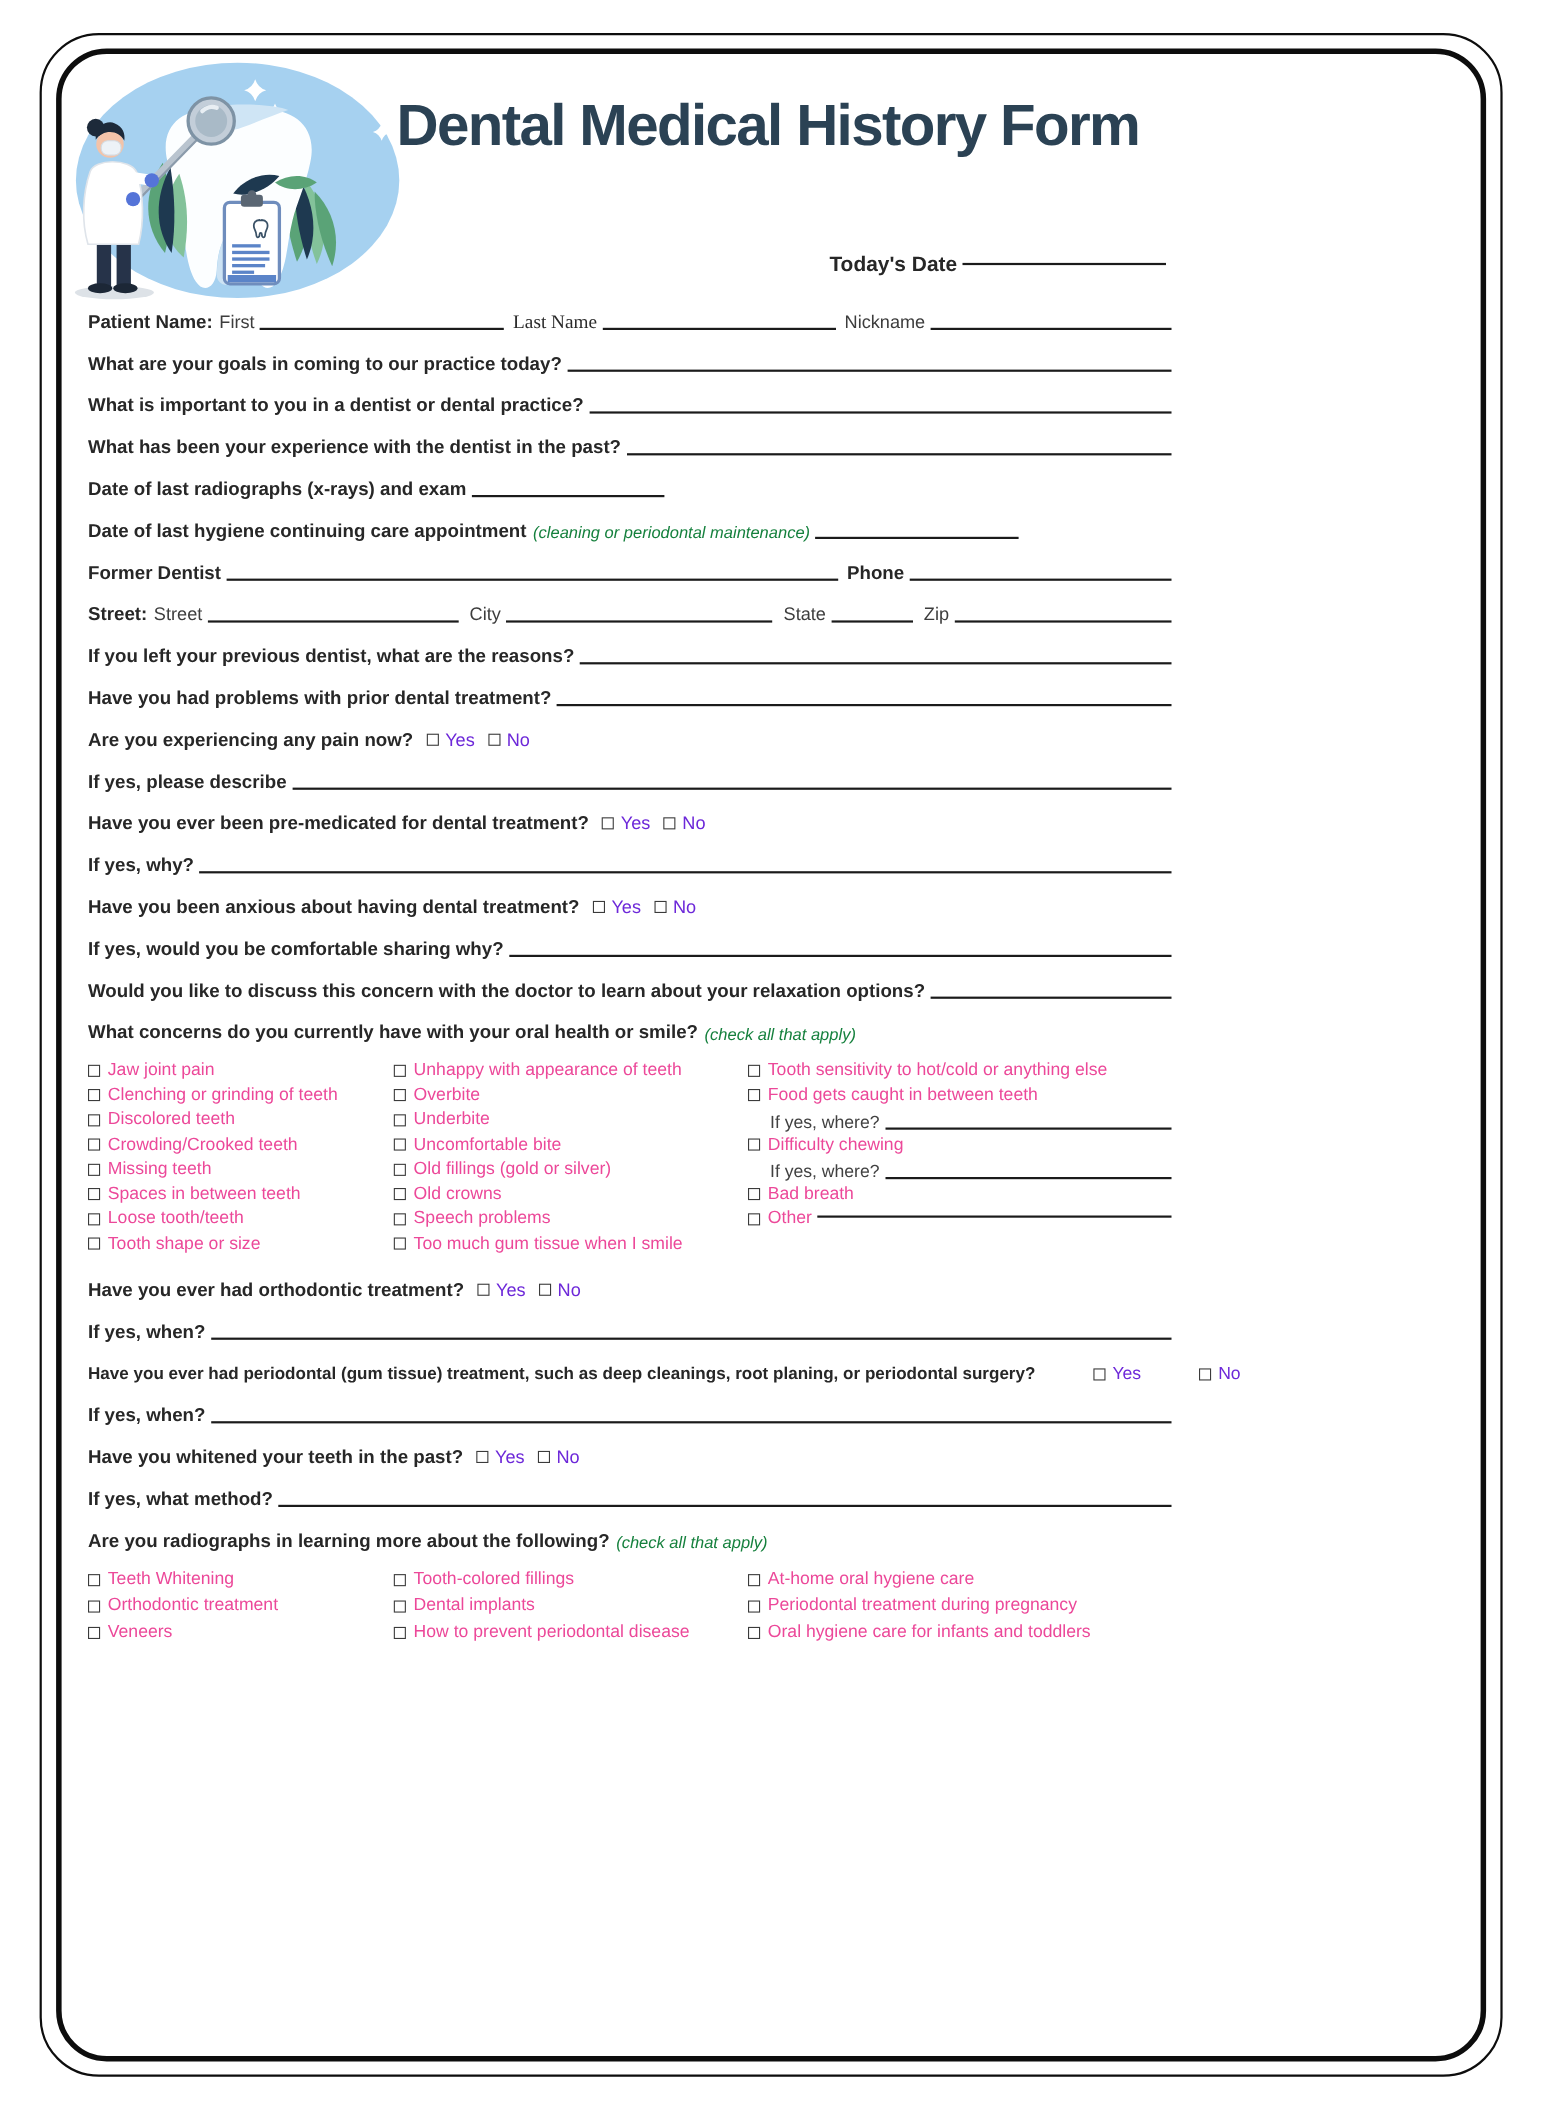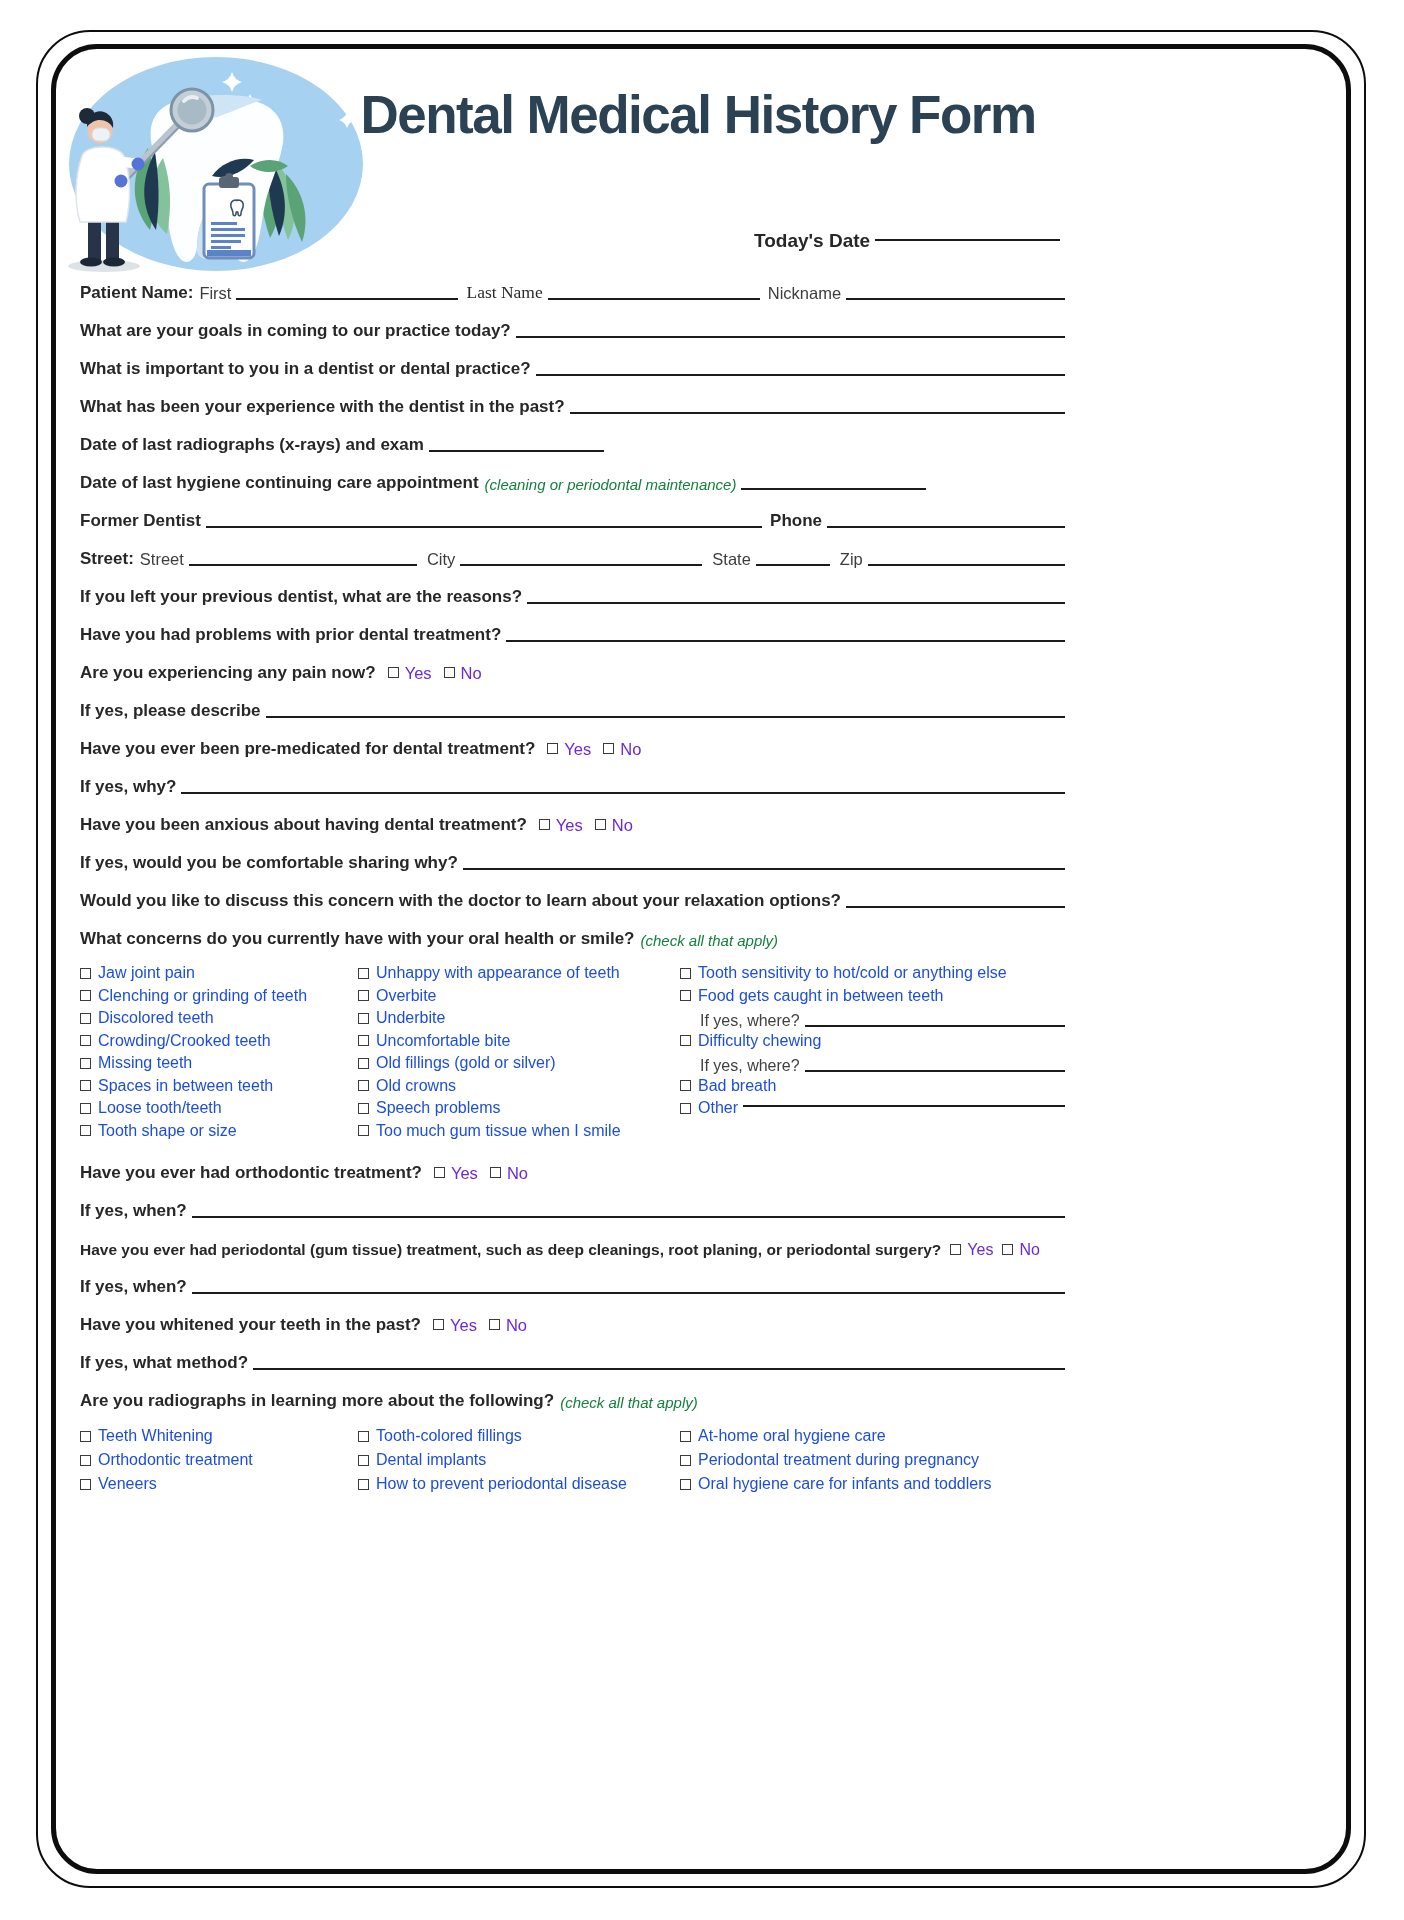--- a/index.html
+++ b/index.html
@@ -42,25 +42,25 @@
     display:inline-block;
   }
   .fl { flex:1 1 auto; }
   .cb {
     width:11px; height:11px; border:1.8px solid #3b3b3b; background:#fff;
     display:inline-block; margin-right:7px; flex:none;
   }
   .yn { display:flex; align-items:center; font-size:16.5px; color:#6d28d9; margin-left:12px; }
   .yn .cb { margin-right:6px; position:relative; top:-1px; }
   .grid { display:grid; grid-template-columns:278px 322px 1fr; margin:8px 0 16px; }
-  .item { display:flex; align-items:center; height:22.5px; font-size:16px; color:#1d4ed8; white-space:nowrap; }
+  .item { display:flex; align-items:center; height:22.5px; font-size:16px; color:#ec4899; white-space:nowrap; }
   .item .line { margin-bottom:4px; }
   .sub  { display:flex; align-items:flex-end; height:22.5px; padding-left:20px; font-size:16px; color:#414141; white-space:nowrap; }
   .grid2 .item { height:24px; }
-  .row-wide { width:1240px; }
+  .row-wide { width:1240px;gap:44px; }
   .row-wide .q { font-size:15.5px; }
   .row-wide .yn { font-size:16px; margin-left:9px; }
 </style>
 </head>
 <body>
 
 <div class="page">
   <div class="frame-outer"></div>
   <div class="frame-inner"></div>
 

